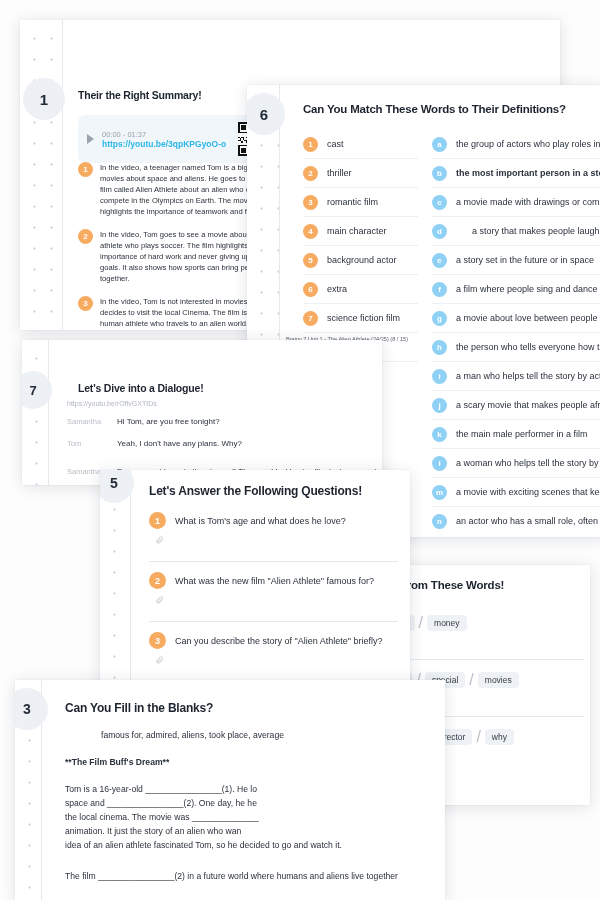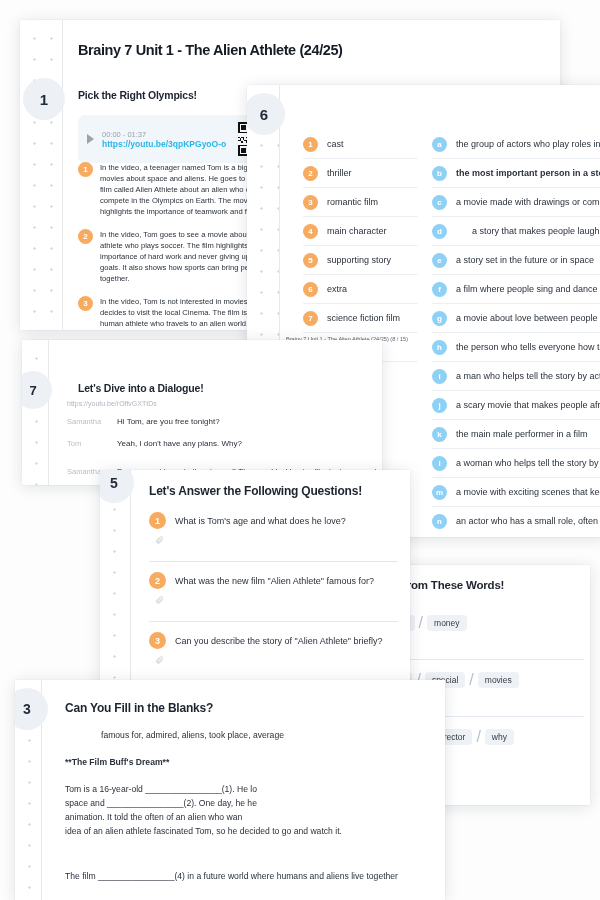--- a/index.html
+++ b/index.html
@@ -82,24 +82,23 @@
 </head>
 <body>
 
 <div class="stage">
 
   <div class="card" style="left:20px;top:20px;width:540px;height:310px;">
     <div class="dotmargin"></div>
     <div class="railline" style="left:42px;"></div>
 
     <div class="doctitle" style="position:absolute;left:58px;top:22px;font-size:14.5px;"></div>
-    <div class="doctitle" style="position:absolute;left:58px;top:22px;font-size:14.5px;">Brainy 7 Unit 1 - The Alien Athlete (24/25)</div>
 
     <div class="badge" style="left:3px;top:58px;">1</div>
-    <div class="hdr" style="position:absolute;left:58px;top:69px;font-size:10.5px;">Pick the Right Olympics!</div>
+    <div class="hdr" style="position:absolute;left:58px;top:69px;font-size:10.5px;">Their the Right Summary!</div>
 
     <div class="videobox" style="left:58px;top:95px;width:185px;position:absolute;">
       <div class="ptri"></div>
       <div style="flex:1;">
         <div class="vtime">00:00 - 01:37</div>
         <div class="vurl">https://youtu.be/3qpKPGyoO-o</div>
       </div>
       <svg class="qr" viewBox="0 0 21 21" shape-rendering="crispEdges">
         <rect width="21" height="21" fill="#fff"></rect>
         <g fill="#111">
@@ -195,41 +194,42 @@
         <div class="ptxt" style="font-size:7.6px;">In the video, Tom is not interested in movies but decides to visit the local Cinema. The film is about a human athlete who travels to an alien world. It focuses on individual success rather than teamwork.</div>
       </div>
     </div>
   </div>
 
   <div class="card" style="left:247px;top:85px;width:360px;height:452px;">
     <div class="dotmargin" style="width:32px;"></div>
     <div class="railline" style="left:32px;"></div>
 
     <div class="badge" style="left:-4px;top:8px;">6</div>
+    <div class="hdr" style="position:absolute;left:56px;top:18px;font-size:11.5px;white-space:nowrap;">Can You Match These Words to Their Definitions?</div>
 
     <div style="position:absolute;left:56px;top:45px;width:115px;">
       <div class="row" style="height:28px;">
         <div class="onum">1</div>
         <div class="rowlabel" style="font-size:9px;">cast</div>
       </div>
       <div class="row" style="height:28px;">
         <div class="onum">2</div>
         <div class="rowlabel" style="font-size:9px;">thriller</div>
       </div>
       <div class="row" style="height:28px;">
         <div class="onum">3</div>
         <div class="rowlabel" style="font-size:9px;">romantic film</div>
       </div>
       <div class="row" style="height:28px;">
         <div class="onum">4</div>
         <div class="rowlabel" style="font-size:9px;">main character</div>
       </div>
       <div class="row" style="height:28px;">
         <div class="onum">5</div>
-        <div class="rowlabel" style="font-size:9px;">supporting story</div>
+        <div class="rowlabel" style="font-size:9px;">background actor</div>
       </div>
       <div class="row" style="height:28px;">
         <div class="onum">6</div>
         <div class="rowlabel" style="font-size:9px;">extra</div>
       </div>
       <div class="row" style="height:28px;">
         <div class="onum">7</div>
         <div class="rowlabel" style="font-size:9px;">science fiction film</div>
       </div>
       <div class="row" style="height:28px;">
@@ -558,22 +558,23 @@
 
     <div class="badge" style="left:-9px;top:8px;width:42px;height:42px;font-size:14px;">3</div>
     <div class="hdr" style="position:absolute;left:50px;top:21px;font-size:12px;">Can You Fill in the Blanks?</div>
 
     <div style="position:absolute;left:50px;top:50px;font-size:8.6px;color:#2a313c;white-space:nowrap;padding-left:36px;">famous for, admired, aliens, took place, average</div>
     <div style="position:absolute;left:50px;top:77px;font-size:8.6px;color:#2a313c;font-weight:bold;">**The Film Buff's Dream**</div>
 
     <div style="position:absolute;left:50px;top:103px;font-size:8.6px;color:#2a313c;line-height:1.62;white-space:nowrap;">
       <div>Tom is a 16-year-old ________________(1). He lo</div>
       <div>space and ________________(2). One day, he he</div>
-      <div>animation. It told the often of an alien who wan</div>
+      <div>the local cinema. The movie was ______________</div>
+      <div>animation. It just the story of an alien who wan</div>
       <div>idea of an alien athlete fascinated Tom, so he decided to go and watch it.</div>
     </div>
 
     <div style="position:absolute;left:50px;top:190px;font-size:8.6px;color:#2a313c;line-height:1.62;white-space:nowrap;">
-      <div>The film ________________(4) in a future world where humans and aliens live together</div>
+      <div>The film ________________(2) in a future world where humans and aliens live together</div>
     </div>
   </div>
 
 </div>
 
 </body></html>

